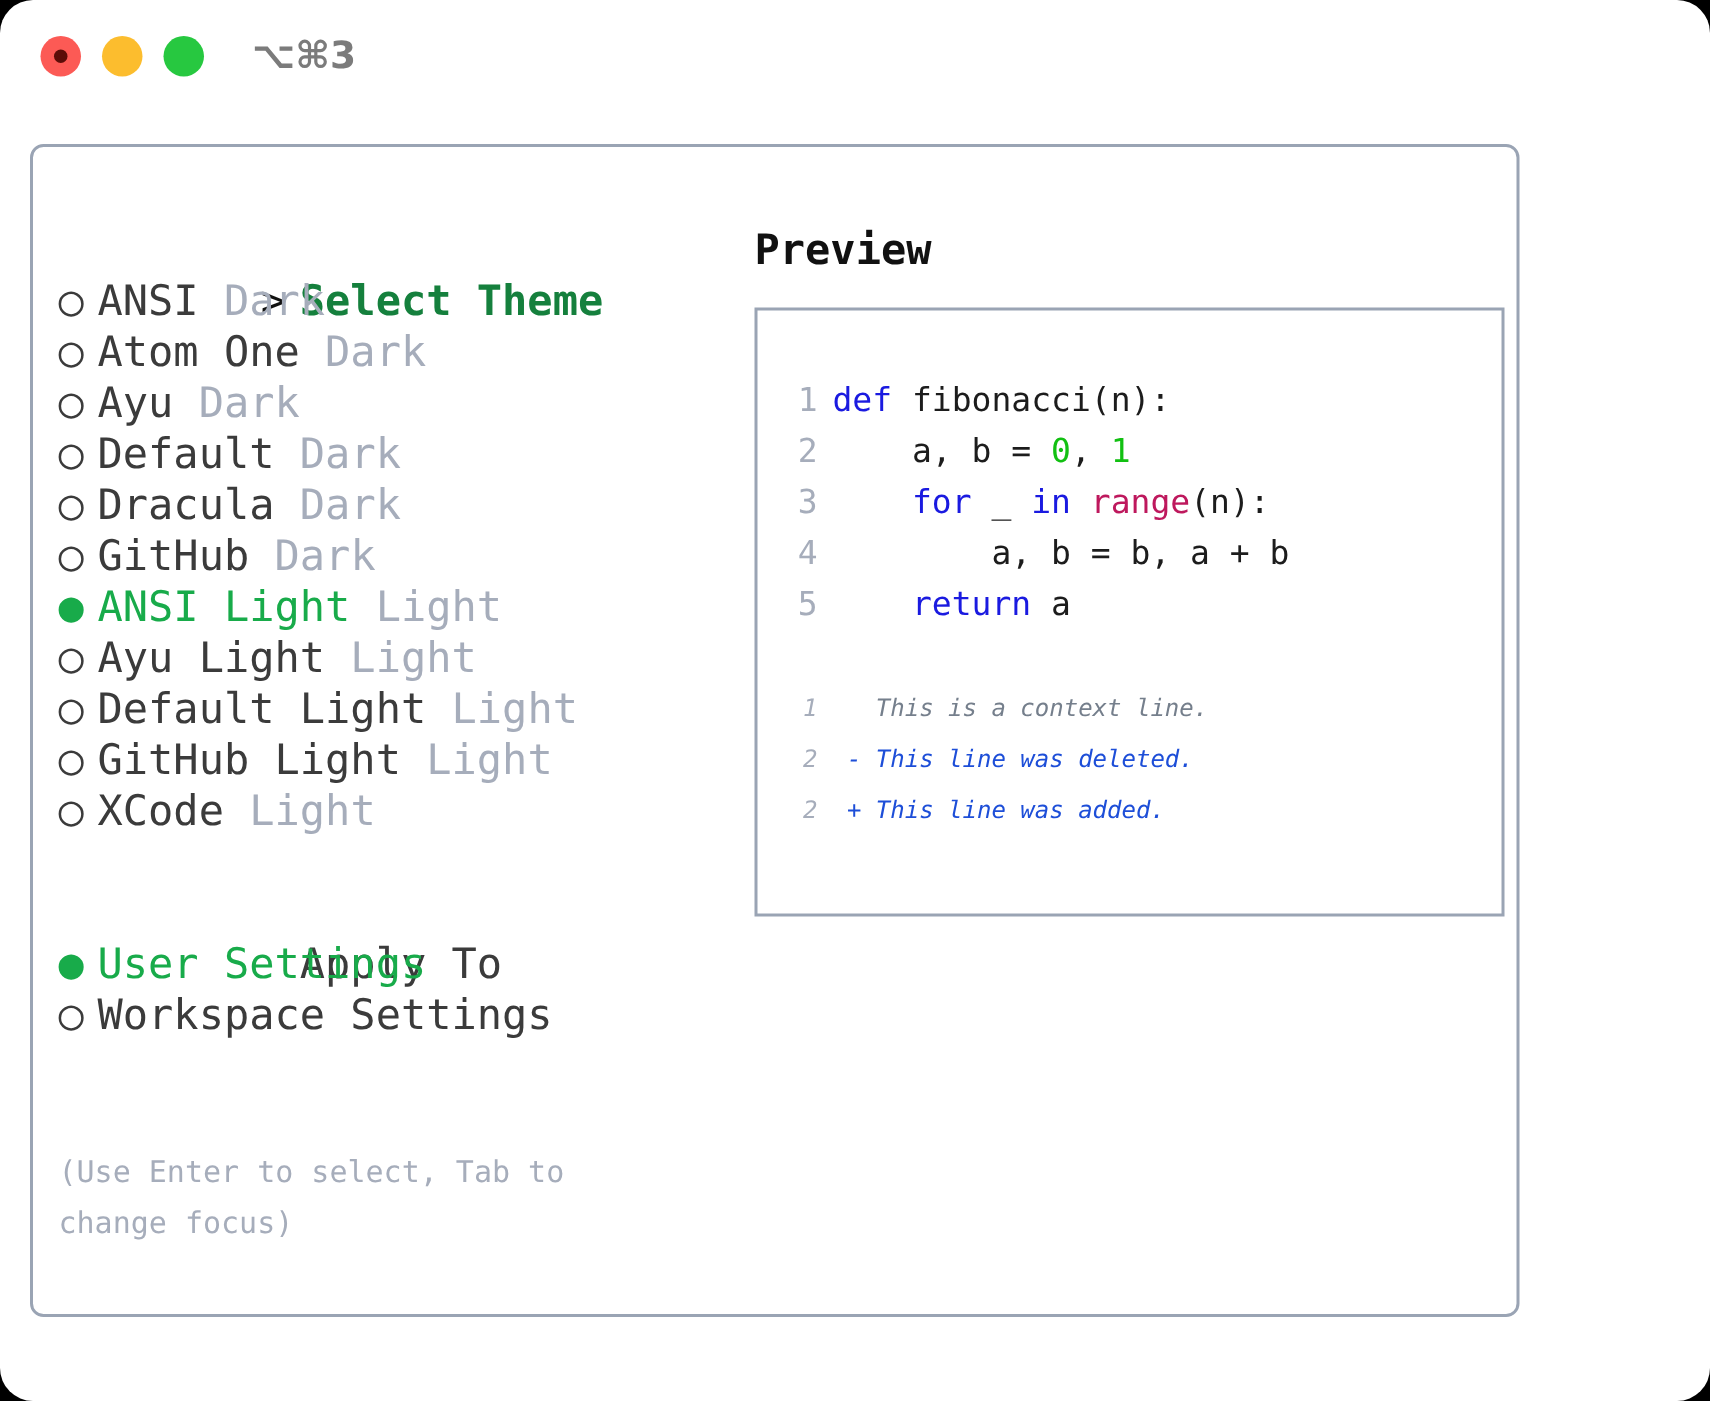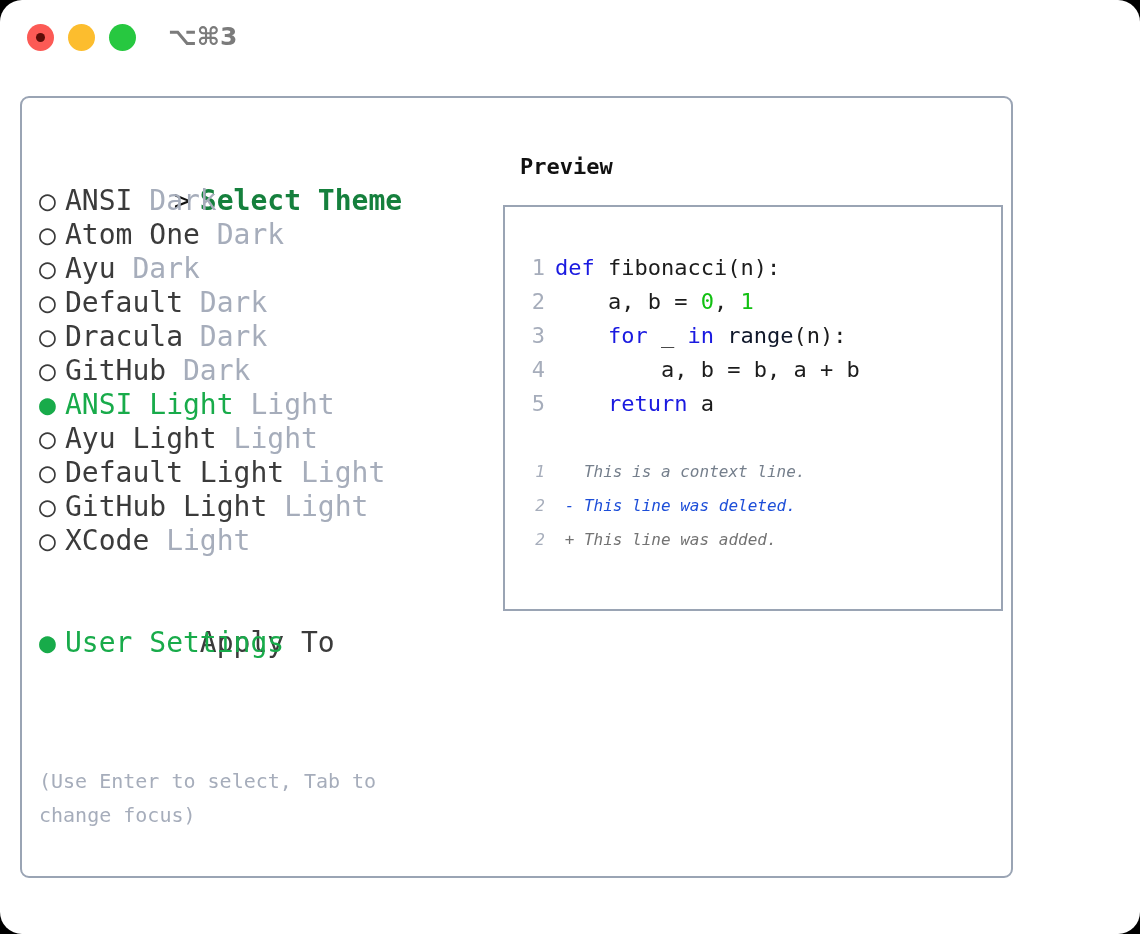--- a/index.html
+++ b/index.html
@@ -125,26 +125,25 @@
   }
 
   
   .right-col {
     position: absolute;
     left: 481px;
     top: 52px;
     width: 490px;
   }
   .preview-title {
-    font-size: 22px;
+    font-size: 28px;
     line-height: 34px;
     font-weight: 700;
     color: #111111;
     white-space: pre;
-    margin-left: 17px;
   }
   .preview-box {
     position: absolute;
     left: 481px;
     top: 107px;
     width: 500px;
     height: 406px;
     border: 2px solid #9aa4b4;
     box-sizing: border-box;
     background: #ffffff;
@@ -159,35 +158,35 @@
   }
   .ln {
     display: inline-block;
     width: 22px;
     text-align: right;
     color: #a6adbb;
     margin-right: 10px;
   }
   .kw   { color: #1a1ae0; }
   .num  { color: #12c012; }
-  .fn   { color: #0f172a; }
+  .fn   { color: #be185d; }
   .plain{ color: #1c1c1c; }
 
   .diff {
     position: absolute;
     left: 18px;
     top: 248px;
     font-size: 16px;
     line-height: 34px;
     white-space: pre;
     font-style: italic;
   }
   .d-ctx { color: #757f8c; }
   .d-del { color: #1d4ed8; }
-  .d-add { color: #737373; }
+  .d-add { color: #1d4ed8; }
 </style>
 </head>
 <body>
 
 <div class="page">
 
   <div class="titlebar">
     <div class="lights">
       <span class="light red"></span>
       <span class="light yellow"></span>
@@ -216,20 +215,21 @@
           <div class="row"><span class="marker">○</span><span class="name">XCode</span><span class="variant"> Light</span></div>
         </div>
 
       <div class="spacer"></div>
 
       <div class="row">
         <span class="marker"> </span><span class="name">Apply To</span>
       </div>
       <div id="apply-rows">
           <div class="row selected"><span class="marker sel">●</span><span class="name">User Settings</span></div>
+          <div class="row"><span class="marker">○</span><span class="name">Workspace Settings</span></div>
         </div>
     </div>
 
     <div class="hint">(Use Enter to select, Tab to change focus)</div>
 
     <div class="right-col">
       <div class="preview-title">Preview</div>
     </div>
 
     <div class="preview-box">

